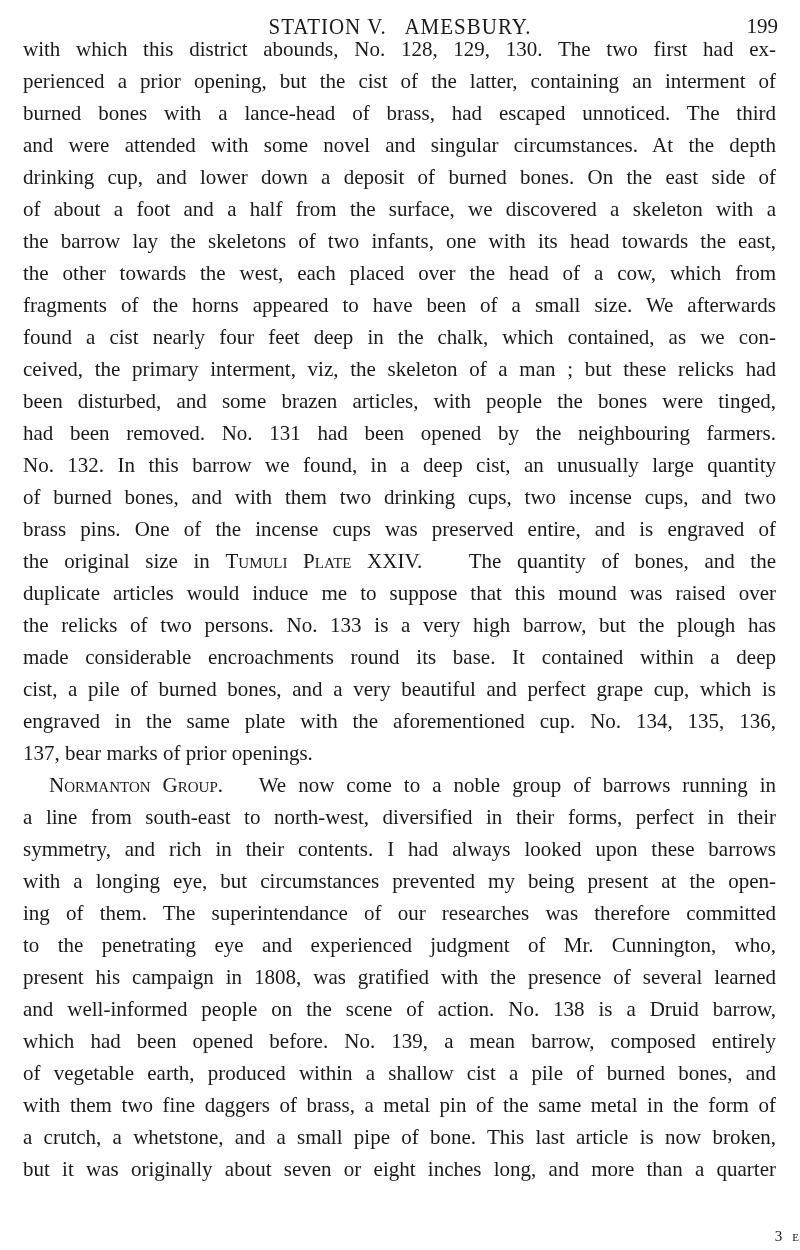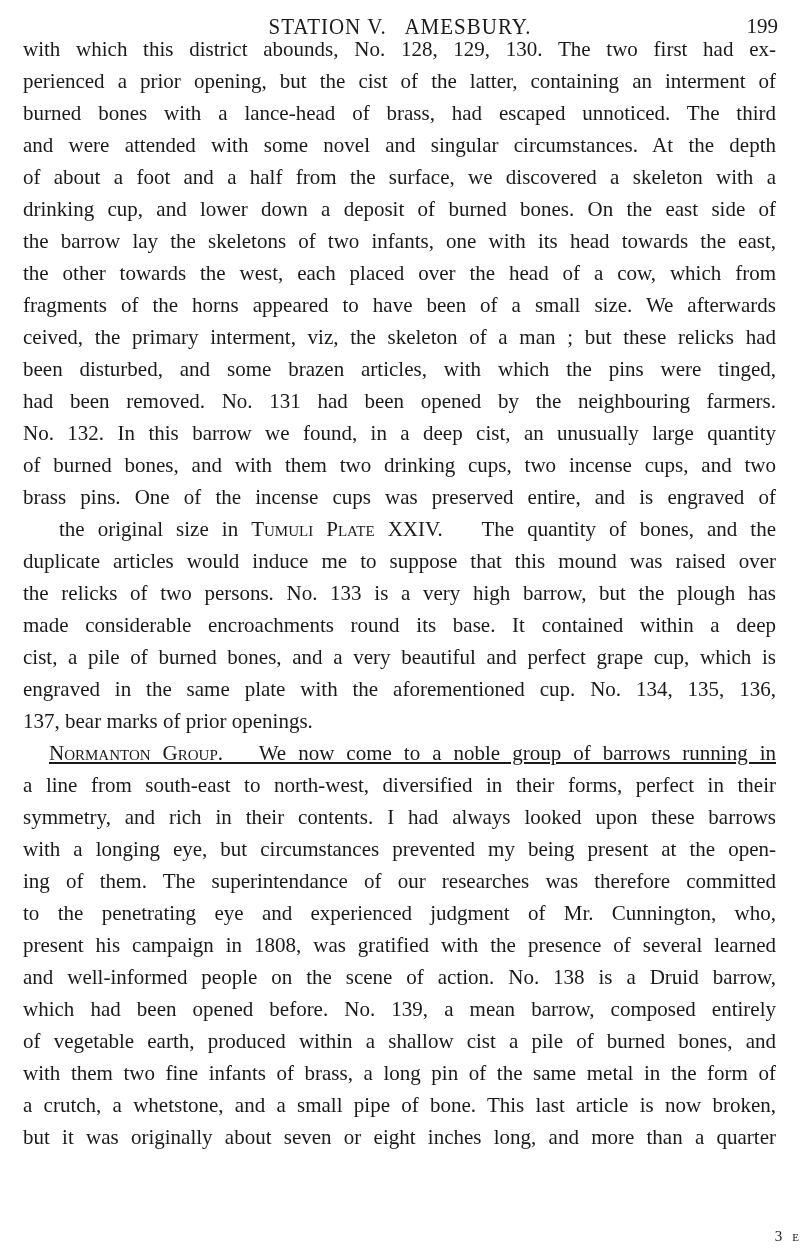--- a/index.html
+++ b/index.html
@@ -58,21 +58,20 @@
       white-space: nowrap;
       text-align: justify;
       text-align-last: justify;
     }
     .line.last {
       text-align: center;
       text-align-last: left;
     }
     .line.indent {
       padding-left: 26px;
-      text-decoration: underline;
     }
     .sc {
       font-variant: small-caps;
     }
     .signature {
       position: absolute;
       top: 1224px;
       left: 0;
       width: 800px;
       text-align: right;
@@ -95,52 +94,53 @@
     <div class="page-number">199</div>
   </div>
 
   <div class="body-text">
 
     <div>
       <span class="line">with which this district abounds, No. 128, 129, 130.   The two first had ex-</span>
       <span class="line">perienced a prior opening, but the cist of the latter, containing an interment of</span>
       <span class="line">burned bones with a lance-head of brass, had escaped unnoticed.   The third</span>
       <span class="line">and were attended with some novel and singular circumstances.   At the depth</span>
+      <span class="line">drinking cup, and lower down a deposit of burned bones.   On the east side of</span>
       <span class="line">of about a foot and a half from the surface, we discovered a skeleton with a</span>
-      <span class="line">drinking cup, and lower down a deposit of burned bones.   On the east side of</span>
       <span class="line">the barrow lay the skeletons of two infants, one with its head towards the east,</span>
       <span class="line">the other towards the west, each placed over the head of a cow, which from</span>
       <span class="line">fragments of the horns appeared to have been of a small size.   We afterwards</span>
+      <span class="line">found a cist nearly four feet deep in the chalk, which contained, as we con-</span>
       <span class="line">ceived, the primary interment, viz, the skeleton of a man ;  but these relicks had</span>
-      <span class="line">been disturbed, and some brazen articles, with which the pins were tinged,</span>
+      <span class="line">been disturbed, and some brazen articles, with people the bones were tinged,</span>
       <span class="line">had been removed.   No. 131 had been opened by the neighbouring farmers.</span>
       <span class="line">No. 132.   In this barrow we found, in a deep cist, an unusually large quantity</span>
       <span class="line">of burned bones, and with them two drinking cups, two incense cups, and two</span>
       <span class="line">brass pins.   One of the incense cups was preserved entire, and is engraved of</span>
-      <span class="line" style="white-space:pre;margin-left:36px;"><span>the original size in </span><span class="sc">Tumuli Plate</span><span> XXIV.   The quantity of bones, and the</span></span>
+      <span class="line" style="white-space:pre;"><span>the original size in </span><span class="sc">Tumuli Plate</span><span> XXIV.   The quantity of bones, and the</span></span>
       <span class="line">duplicate articles would induce me to suppose that this mound was raised over</span>
       <span class="line">the relicks of two persons.   No. 133 is a very high barrow, but the plough has</span>
       <span class="line">made considerable encroachments round its base.   It contained within a deep</span>
       <span class="line">cist, a pile of burned bones, and a very beautiful and perfect grape cup, which is</span>
       <span class="line">engraved in the same plate with the aforementioned cup.   No. 134, 135, 136,</span>
       <span class="line last">137, bear marks of prior openings.</span>
     </div>
 
     <div>
       <span class="line indent" style="white-space:pre;"><span class="sc">Normanton Group.</span><span>   We now come to a noble group of barrows running in</span></span>
       <span class="line">a line from south-east to north-west, diversified in their forms, perfect in their</span>
       <span class="line">symmetry, and rich in their contents.   I had always looked upon these barrows</span>
       <span class="line">with a longing eye, but circumstances prevented my being present at the open-</span>
       <span class="line">ing of them.   The superintendance of our researches was therefore committed</span>
       <span class="line">to the penetrating eye and experienced judgment of Mr. Cunnington, who,</span>
       <span class="line">present his campaign in 1808, was gratified with the presence of several learned</span>
       <span class="line">and well-informed people on the scene of action.   No. 138 is a Druid barrow,</span>
       <span class="line">which had been opened before.   No. 139, a mean barrow, composed entirely</span>
       <span class="line">of vegetable earth, produced within a shallow cist a pile of burned bones, and</span>
-      <span class="line">with them two fine infants of brass, a long pin of the same metal in the form of</span>
+      <span class="line">with them two fine daggers of brass, a metal pin of the same metal in the form of</span>
       <span class="line">a crutch, a whetstone, and a small pipe of bone.   This last article is now broken,</span>
       <span class="line">but it was originally about seven or eight inches long, and more than a quarter</span>
     </div>
   </div>
 
   <div class="signature">
     <span>3</span><span class="sig-letter">E</span>
   </div>
 
 </div>

